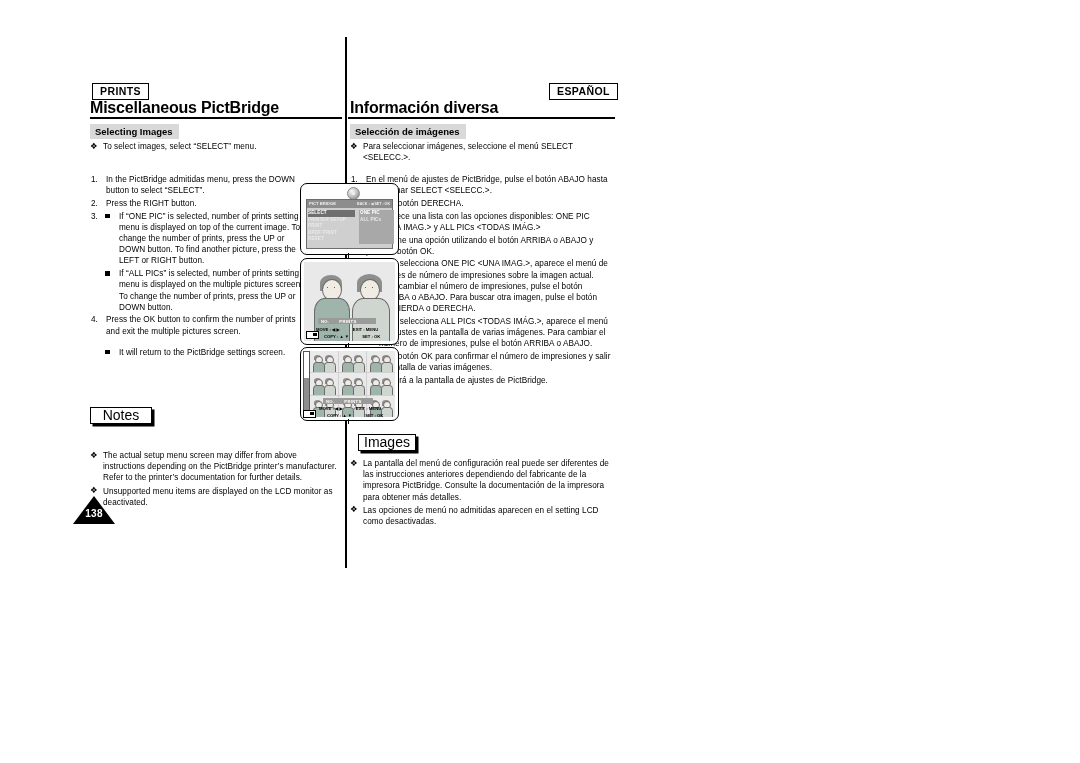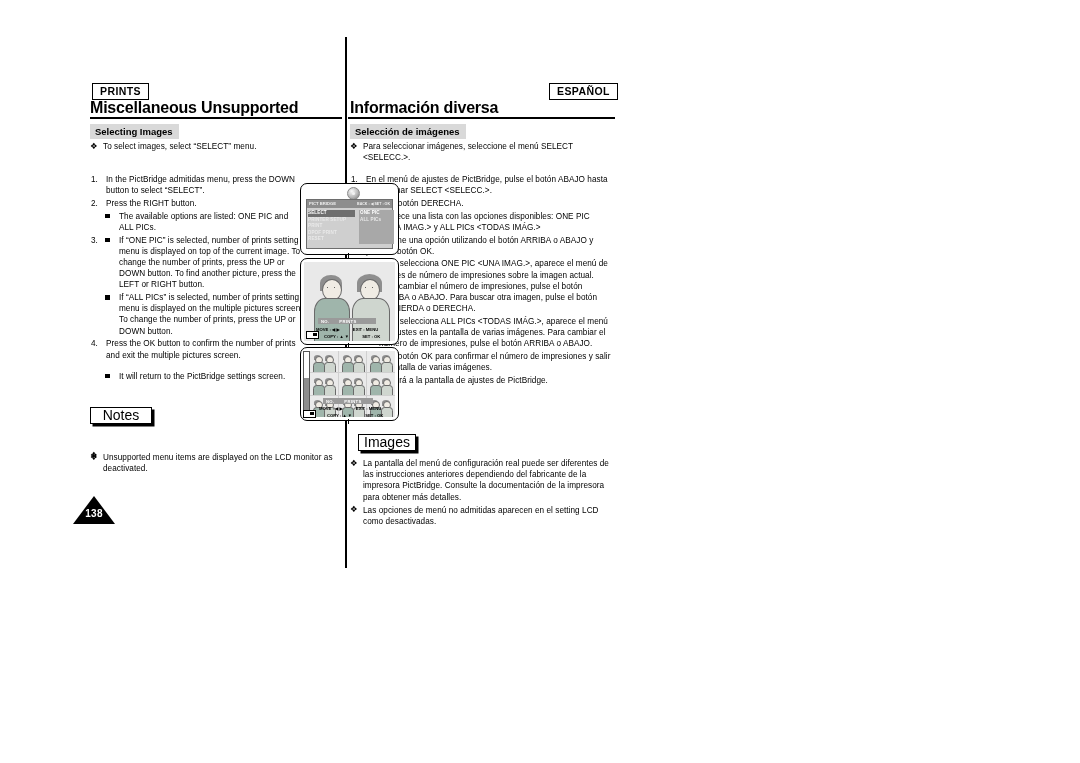--- a/index.html
+++ b/index.html
@@ -389,45 +389,44 @@
   }
 </style>
 </head>
 <body>
 
 <div class="page">
 
   <div class="center-rule"></div>
 
   <div class="lang-badge" id="badge-en">PRINTS</div>
-  <div class="chapter-title" id="title-en">Miscellaneous Unsupported</div>
+  <div class="chapter-title" id="title-en">Miscellaneous PictBridge</div>
   <div class="title-rule" id="rule-en"></div>
   <div class="section-chip" id="chip-en">Selecting Images</div>
 
   <div class="txt" id="en-intro">
     <div class="bullet-row">
       <span class="mark">❖</span>
       <span>To select images, select “SELECT” menu.</span>
     </div>
   </div>
 
   <div class="txt" id="en-steps">
       <div class="num-row" style="margin-top: 0px;"><span class="num">1.</span><span>In the PictBridge admitidas menu, press the DOWN button to select “SELECT”.</span></div>
       <div class="num-row" style="margin-top: 1.5px;"><span class="num">2.</span><span>Press the RIGHT button.</span></div>
-      <div class="sq-row" style="margin-top: 1.5px;"><span class="sq"></span><span>The available options are listed: ONE PIC and ALL PICs.</span></div>
       <div class="num-row" style="margin-top: 1.5px;"><span class="num">3.</span></div>
       <div class="sq-row" style="margin-top: 1.5px;"><span class="sq"></span><span>If “ONE PIC” is selected, number of prints setting menu is displayed on top of the current image. To change the number of prints, press the UP or DOWN button. To find another picture, press the LEFT or RIGHT button.</span></div>
       <div class="sq-row" style="margin-top: 1.5px;"><span class="sq"></span><span>If “ALL PICs” is selected, number of prints setting menu is displayed on the multiple pictures screen. To change the number of prints, press the UP or DOWN button.</span></div>
       <div class="num-row" style="margin-top: 1.5px;"><span class="num">4.</span><span>Press the OK button to confirm the number of prints and exit the multiple pictures screen.</span></div>
       <div class="sq-row" style="margin-top: 10px;"><span class="sq"></span><span>It will return to the PictBridge settings screen.</span></div>
     </div>
 
   <div class="notes-box" id="notes-en">Notes</div>
   <div class="txt" id="en-notes-list">
-      <div class="bullet-row" style="margin-top: 0px;"><span class="mark">❖</span></div>
+      <div class="bullet-row" style="margin-top: 0px;"><span class="mark">❖</span><span>The actual setup menu screen may differ from above instructions depending on the PictBridge printer’s manufacturer. Refer to the printer’s documentation for further details.</span></div>
       <div class="bullet-row" style="margin-top: 2px;"><span class="mark">❖</span><span>Unsupported menu items are displayed on the LCD monitor as deactivated.</span></div>
     </div>
 
   <div class="lang-badge" id="badge-es">ESPAÑOL</div>
   <div class="chapter-title" id="title-es">Información diversa</div>
   <div class="title-rule" id="rule-es"></div>
   <div class="section-chip" id="chip-es">Selección de imágenes</div>
 
   <div class="txt" id="es-intro">
     <div class="bullet-row">

